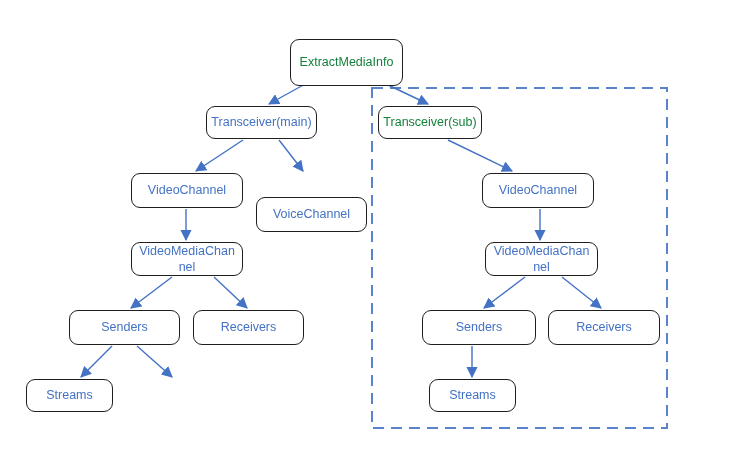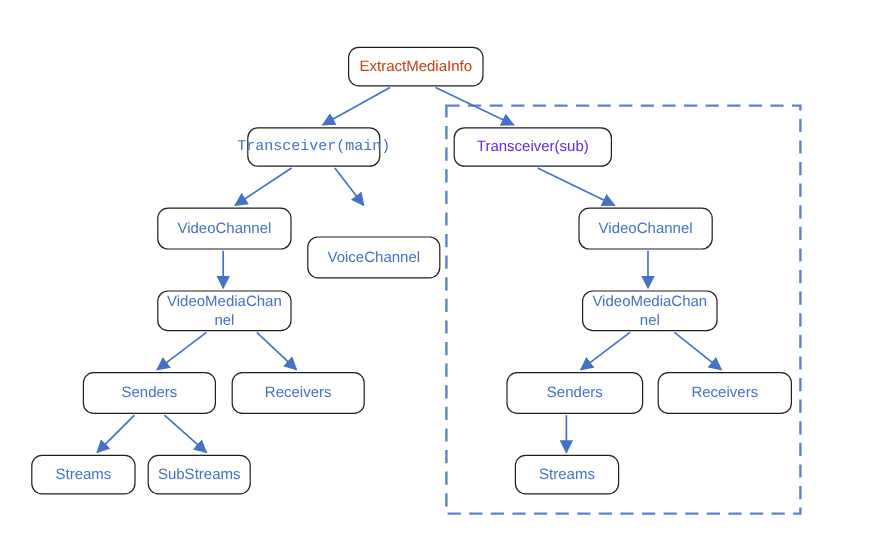--- a/index.html
+++ b/index.html
@@ -67,31 +67,30 @@
       <line x1="172" y1="277" x2="131" y2="308" stroke="#4472c4" stroke-width="1.4" marker-end="url(#arrowhead)"></line>
       <line x1="214" y1="277" x2="247" y2="308" stroke="#4472c4" stroke-width="1.4" marker-end="url(#arrowhead)"></line>
       <line x1="112" y1="346" x2="81" y2="377" stroke="#4472c4" stroke-width="1.4" marker-end="url(#arrowhead)"></line>
       <line x1="137" y1="346" x2="172" y2="377" stroke="#4472c4" stroke-width="1.4" marker-end="url(#arrowhead)"></line>
       <line x1="540" y1="209" x2="540" y2="240" stroke="#4472c4" stroke-width="1.4" marker-end="url(#arrowhead)"></line>
       <line x1="525" y1="277" x2="484" y2="308" stroke="#4472c4" stroke-width="1.4" marker-end="url(#arrowhead)"></line>
       <line x1="562" y1="277" x2="601" y2="308" stroke="#4472c4" stroke-width="1.4" marker-end="url(#arrowhead)"></line>
       <line x1="472" y1="346" x2="472" y2="377" stroke="#4472c4" stroke-width="1.4" marker-end="url(#arrowhead)"></line>
     </svg>
   <div id="node-layer">
-      <div class="node" style="left: 290px; top: 39px; width: 113px; height: 33px; border-color: rgb(31, 31, 31); background: rgb(255, 255, 255); color: #c2410c;">ExtractMediaInfo</div>
-      <div class="node" style="left: 206px; top: 106px; width: 111px; height: 33px; border-color: rgb(31, 31, 31); background: rgb(255, 255, 255); color: rgb(68, 114, 196); font-family: Liberation Mono, monospace;">Transceiver(main)</div>
-      <div class="node" style="left: 378px; top: 106px; width: 132px; height: 33px; border-color: rgb(31, 31, 31); background: rgb(255, 255, 255); color: #6d28d9;">Transceiver(sub)</div>
+      <div class="node" style="left: 290px; top: 39px; width: 113px; height: 47px; border-color: rgb(31, 31, 31); background: rgb(255, 255, 255); color: #15803d;">ExtractMediaInfo</div>
+      <div class="node" style="left: 206px; top: 106px; width: 111px; height: 33px; border-color: rgb(31, 31, 31); background: rgb(255, 255, 255); color: rgb(68, 114, 196);">Transceiver(main)</div>
+      <div class="node" style="left: 378px; top: 106px; width: 104px; height: 33px; border-color: rgb(31, 31, 31); background: rgb(255, 255, 255); color: #15803d;">Transceiver(sub)</div>
       <div class="node" style="left: 131px; top: 173px; width: 112px; height: 35px; border-color: rgb(31, 31, 31); background: rgb(255, 255, 255); color: rgb(68, 114, 196);">VideoChannel</div>
       <div class="node" style="left: 256px; top: 173px; width: 111px; height: 35px; border-color: rgb(31, 31, 31); background: rgb(255, 255, 255); color: rgb(68, 114, 196); margin-top: 24px;">VoiceChannel</div>
       <div class="node" style="left: 131px; top: 242px; width: 112px; height: 34px; border-color: rgb(31, 31, 31); background: rgb(255, 255, 255); color: rgb(68, 114, 196);">VideoMediaChan
 nel</div>
       <div class="node" style="left: 69px; top: 310px; width: 111px; height: 35px; border-color: rgb(31, 31, 31); background: rgb(255, 255, 255); color: rgb(68, 114, 196);">Senders</div>
       <div class="node" style="left: 193px; top: 310px; width: 111px; height: 35px; border-color: rgb(31, 31, 31); background: rgb(255, 255, 255); color: rgb(68, 114, 196);">Receivers</div>
       <div class="node" style="left: 26px; top: 379px; width: 87px; height: 33px; border-color: rgb(31, 31, 31); background: rgb(255, 255, 255); color: rgb(68, 114, 196);">Streams</div>
-      <div class="node" style="left: 123px; top: 379px; width: 86px; height: 33px; border-color: rgb(31, 31, 31); background: rgb(255, 255, 255); color: rgb(68, 114, 196);">SubStreams</div>
       <div class="node" style="left: 482px; top: 173px; width: 112px; height: 35px; border-color: rgb(31, 31, 31); background: rgb(255, 255, 255); color: rgb(68, 114, 196);">VideoChannel</div>
       <div class="node" style="left: 485px; top: 242px; width: 113px; height: 34px; border-color: rgb(31, 31, 31); background: rgb(255, 255, 255); color: rgb(68, 114, 196);">VideoMediaChan
 nel</div>
       <div class="node" style="left: 422px; top: 310px; width: 114px; height: 35px; border-color: rgb(31, 31, 31); background: rgb(255, 255, 255); color: rgb(68, 114, 196);">Senders</div>
       <div class="node" style="left: 548px; top: 310px; width: 112px; height: 35px; border-color: rgb(31, 31, 31); background: rgb(255, 255, 255); color: rgb(68, 114, 196);">Receivers</div>
       <div class="node" style="left: 429px; top: 379px; width: 87px; height: 33px; border-color: rgb(31, 31, 31); background: rgb(255, 255, 255); color: rgb(68, 114, 196);">Streams</div>
     </div>
 </div>
 
 </body></html>

